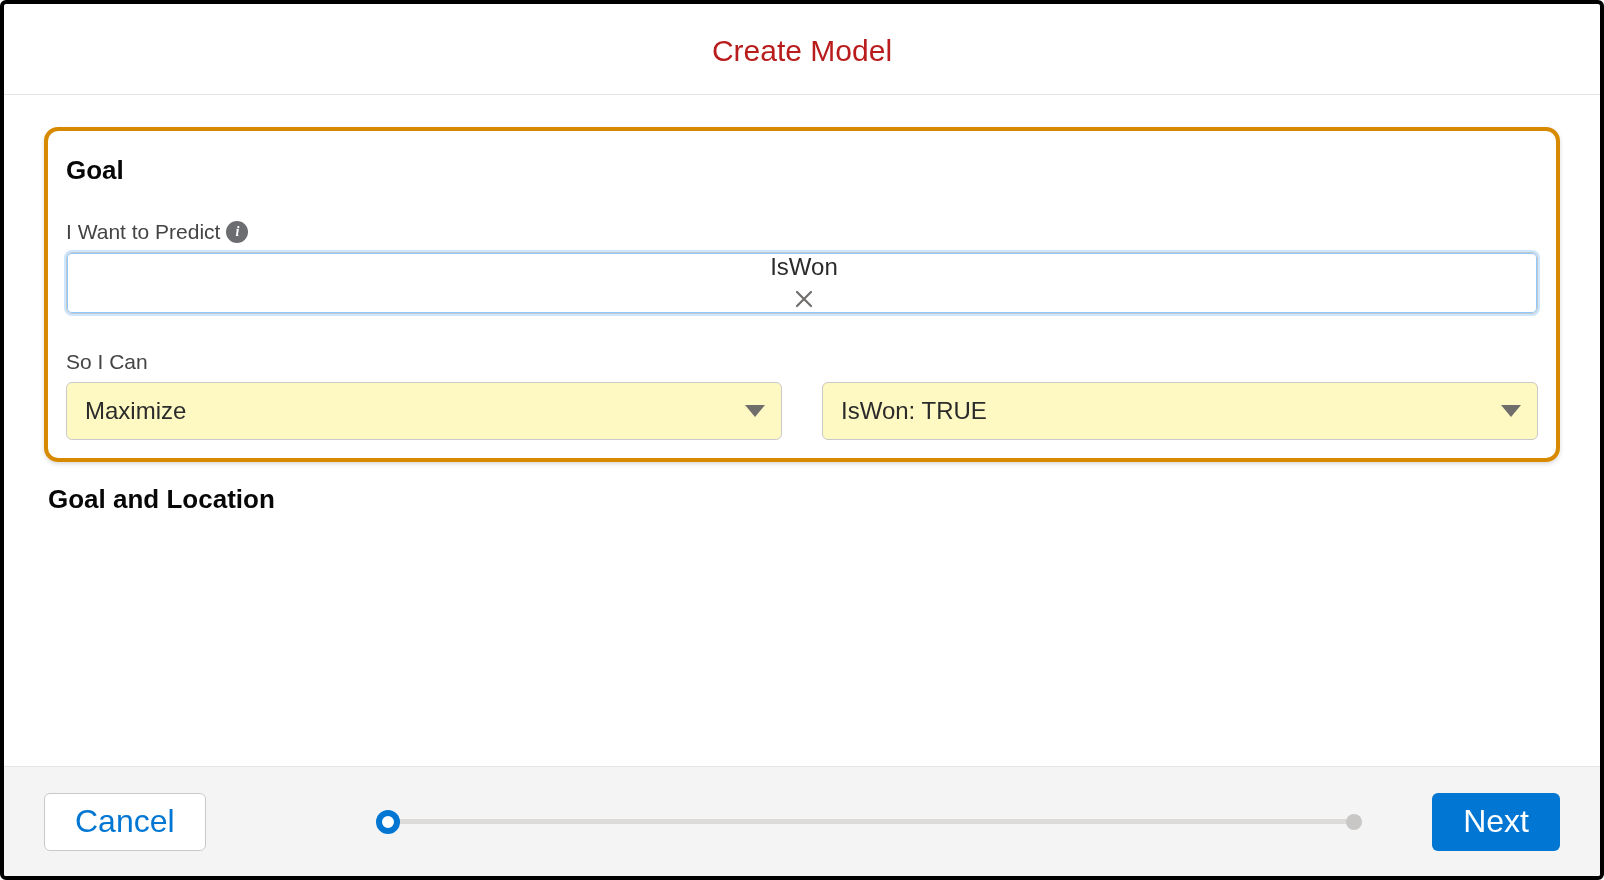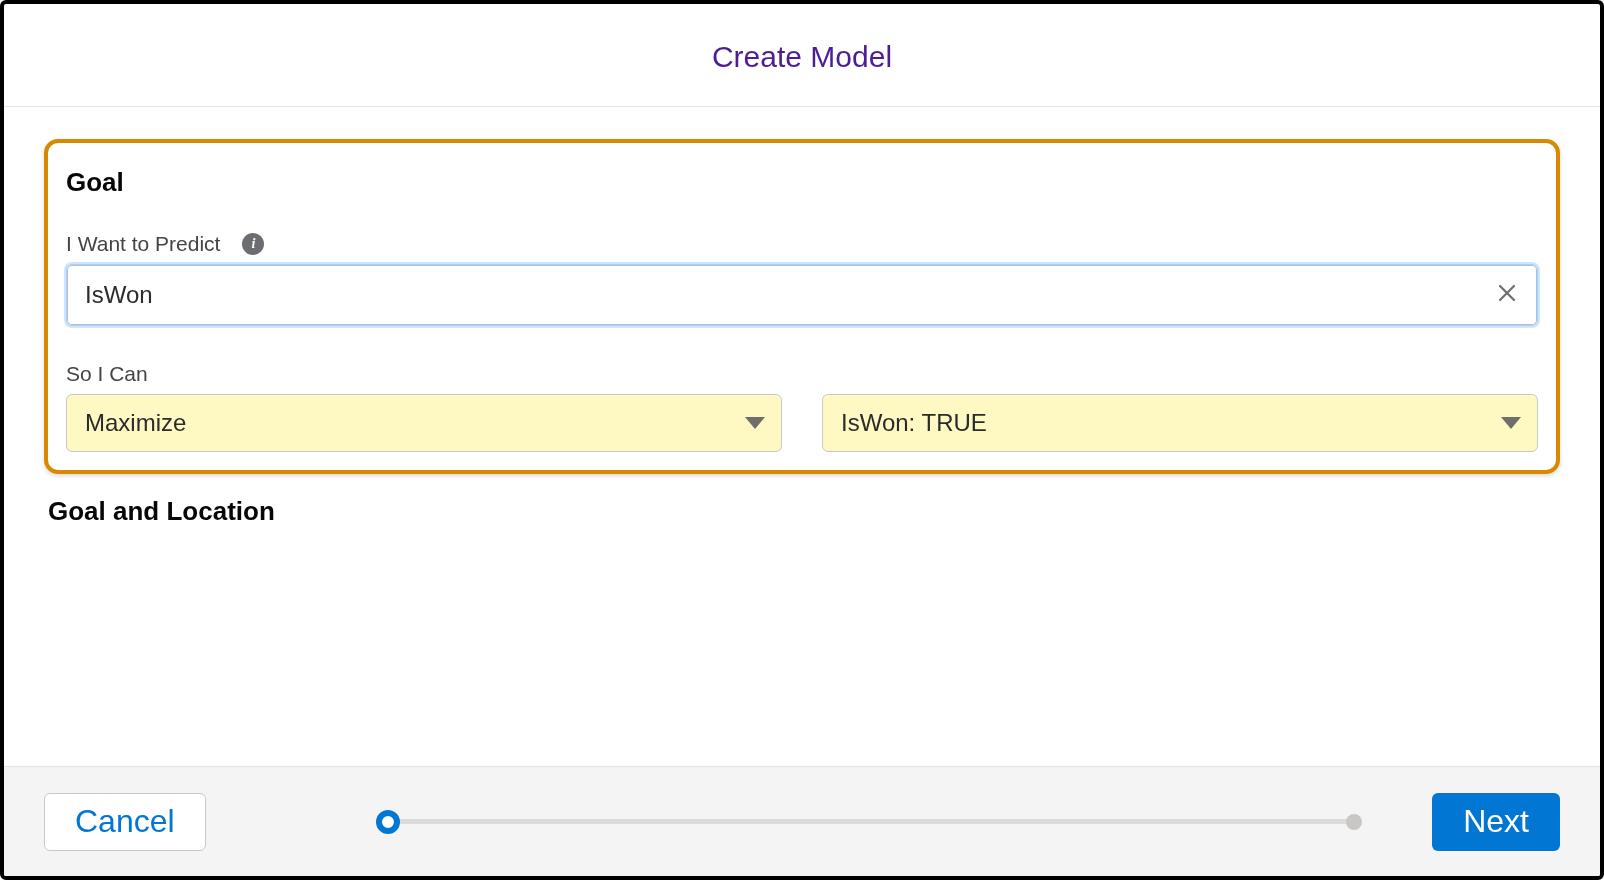--- a/index.html
+++ b/index.html
@@ -18,24 +18,24 @@
     display: flex;
     flex-direction: column;
     overflow: hidden;
   }
   .header {
     text-align: center;
     padding: 30px 0 26px;
     border-bottom: 1px solid #e5e5e5;
   }
   .header h1 {
-    margin: 6px;
+    margin: 0;
     font-size: 30px;
     font-weight: 400;
-    color: #4c1d95;
+    color: #b91c1c;
     text-align: center;
   }
   .content {
     flex: 1;
     padding: 32px 40px 0 40px;
     overflow: auto;
   }
   .highlight-box {
     border: 4px solid #d78a00;
     border-radius: 14px;
@@ -55,21 +55,21 @@
     color: #080707;
     margin: 0 0 26px 0;
     padding-left: 4px;
   }
   .field-label {
     font-size: 21px;
     color: #444;
     margin-bottom: 8px;
     display: flex;
     align-items: center;
-    gap: 22px;
+    gap: 6px;
   }
   .info-icon {
     width: 22px; height: 22px;
     border-radius: 50%;
     background: #6b6d70;
     color: #fff;
     font-size: 14px;
     font-weight: 700;
     display: inline-flex;
     align-items: center;
@@ -81,20 +81,21 @@
     display: flex;
     align-items: center;
     border: 1px solid #c9c9c9;
     border-radius: 6px;
     padding: 0 14px 0 18px;
     height: 62px;
     box-shadow: 0 0 0 2px #cde6ff, inset 0 0 0 1px #8fc8ff;
     font-size: 24px;
     background: #fff;
     margin-bottom: 36px;
+    flex-direction: column;
   }
   .combo-focus .value { flex: 1; color: #2b2b2b; }
   .x-icon { color: #706e6b; font-size: 24px; padding: 6px; }
   .two-col {
     display: flex;
     gap: 40px;
   }
   .two-col > .col { flex: 1; display:flex; flex-direction:column; }
   .select-box {
     display: flex;

